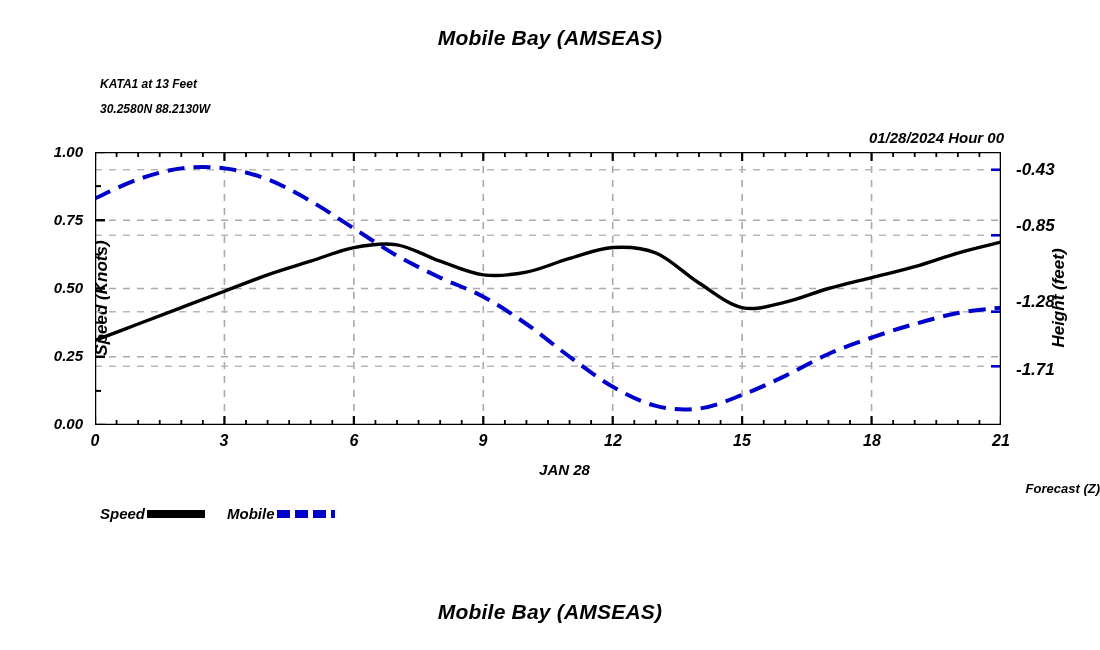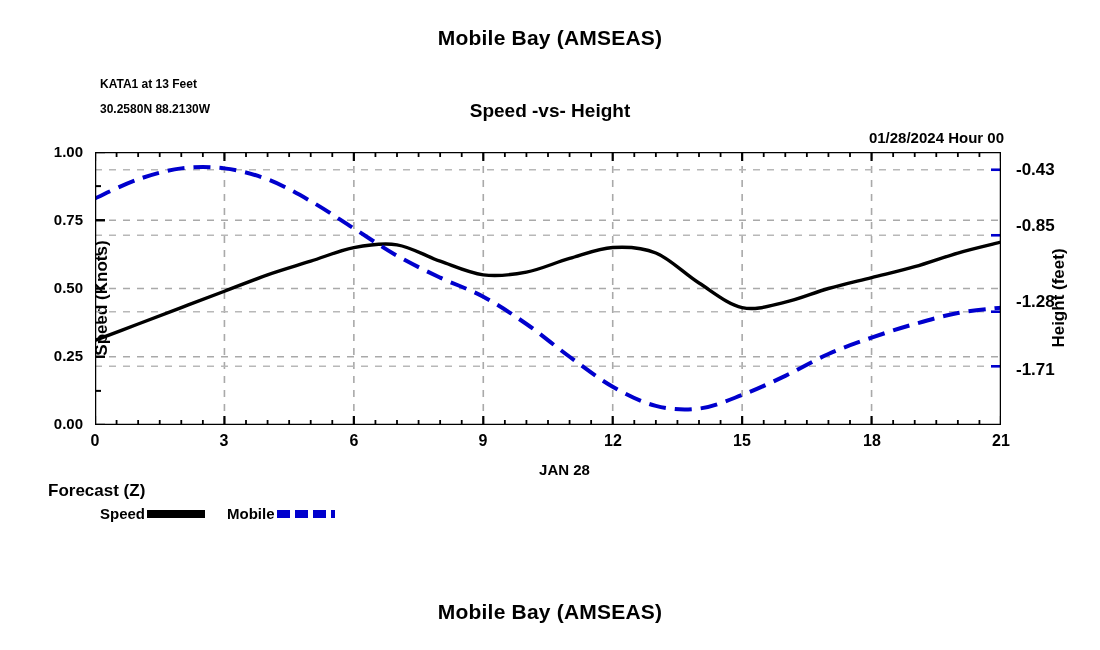--- a/index.html
+++ b/index.html
@@ -12,20 +12,21 @@
     height: 650px;
     font-family: "Liberation Sans", sans-serif;
     color: #000000;
     overflow: hidden;
     position: relative;
   }
   .page {
     position: relative;
     width: 1100px;
     height: 636px;
+    font-style: italic;
   }
   .abs { position: absolute; }
 
   .title-main {
     left: 0; right: 0;
     top: 26px;
     text-align: center;
     font-size: 21px;
     font-weight: bold;
     letter-spacing: 0.2px;
@@ -119,22 +120,22 @@
     left: 0; right: 0;
     top: 461px;
     text-align: center;
     font-size: 15px;
     font-weight: bold;
     margin-left: 29px;
   }
   .xaxis-title {
     left: 0; right: 0;
     top: 481px;
-    text-align: left;
-    font-size: 17px;
+    text-align: right;
+    font-size: 13px;
     font-weight: bold;
     padding-left: 48px;
   }
 
   
   #legend {
     left: 100px;
     top: 505px;
     display: flex;
     align-items: center;
@@ -166,21 +167,20 @@
 
 <div class="page">
 
   <div class="abs title-main">Mobile Bay (AMSEAS)</div>
 
   <div class="abs station-block">
     <div>KATA1 at 13 Feet</div>
     <div>30.2580N  88.2130W</div>
   </div>
 
-  <div class="abs subtitle">Speed -vs- Height</div>
   <div class="abs runstamp">01/28/2024 Hour 00</div>
 
   <div class="abs ylabel-left">Speed (Knots)</div>
   <div class="abs ytick-left" style="top:143px">1.00</div>
   <div class="abs ytick-left" style="top:211px">0.75</div>
   <div class="abs ytick-left" style="top:279px">0.50</div>
   <div class="abs ytick-left" style="top:347px">0.25</div>
   <div class="abs ytick-left" style="top:415px">0.00</div>
 
   <div class="abs ylabel-right">Height (feet)</div>

